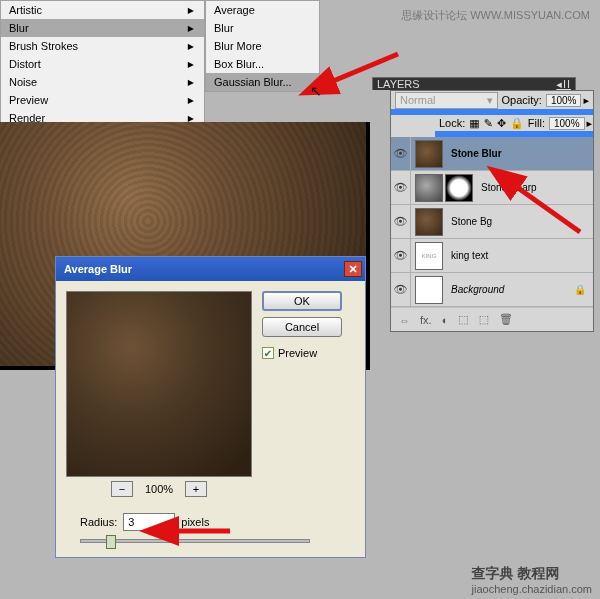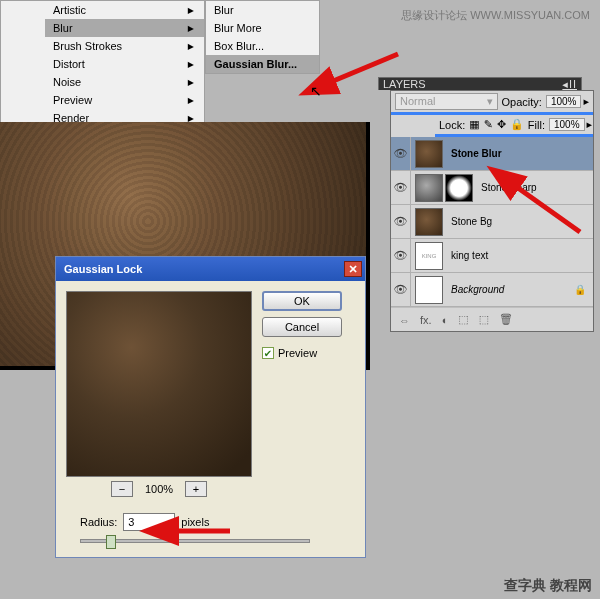--- a/index.html
+++ b/index.html
@@ -1,26 +1,26 @@
 <!DOCTYPE html>
 <html><head>
 <meta charset="utf-8">
 <style>
 * { margin: 0; padding: 0; box-sizing: border-box; font-family: "Tahoma", Arial, sans-serif; font-size: 11px; }
 body { width: 600px; height: 599px; background: #b7b7b7; position: relative; overflow: hidden; }
 
 
 .menu-primary { position: absolute; left: 0; top: 0; width: 205px; background: #f0f0f0; border: 1px solid #a0a0a0; }
-.menu-primary .item { display: flex; justify-content: space-between; align-items: center; padding: 3px 10px 3px 8px; margin-left: 44px; }
+.menu-primary .item { display: flex; justify-content: space-between; align-items: center; padding: 3px 10px 3px 8px; }
 .menu-primary .item.highlight { background: #a9a9a9; color: #000; }
 .menu-primary .arrow { font-size: 8px; }
 
 .menu-secondary { position: absolute; left: 205px; top: 0; width: 115px; background: #f0f0f0; border: 1px solid #a0a0a0; }
 .menu-secondary .item { padding: 3px 10px 3px 8px; }
-.menu-secondary .item.highlight { background: #a9a9a9; font-weight: bold; }
+.menu-secondary .item.highlight { background: #a9a9a9; }
 
 
 .canvas {
   position: absolute; left: 0; top: 122px; width: 370px; height: 248px;
   background: radial-gradient(circle at 35% 30%, #8d6a47 0%, #6b4e33 30%, #4a3522 70%, #2b1f12 100%);
 }
 .canvas::after { content: ""; position: absolute; inset: 0; mix-blend-mode: overlay;
   background: repeating-radial-gradient(circle at 40% 40%, rgba(255,255,255,.05) 0 3px, rgba(0,0,0,.05) 3px 6px); }
 .canvas-border { position: absolute; left: 0; top: 122px; width: 370px; height: 248px; border-right: 4px solid #000; border-bottom: 4px solid #000; pointer-events: none; }
 
@@ -28,24 +28,24 @@
 .wm-top { position: absolute; top: 8px; right: 10px; color: #777; font-size: 11px; }
 .wm-bottom { position: absolute; bottom: 4px; right: 8px; font-family: "Microsoft YaHei", sans-serif; color: #555; font-size: 11px; }
 .wm-bottom .big { font-size: 14px; font-weight: bold; color: #444; }
 
 
 .arrow-red { position: absolute; }
 .arrow-red svg { overflow: visible; }
 
 
 .layers { position: absolute; right: 6px; top: 90px; width: 204px; background: #d6d6d6; border: 1px solid #6b6b6b; }
-.layers-tab { position: absolute; right: 18px; top: 77px; width: 204px; height: 13px; background: #323232; border: 1px solid #6b6b6b; border-bottom: none; display: flex; justify-content: space-between; align-items: center; padding: 0 4px; color: #ddd; font-size: 10px; }
+.layers-tab { position: absolute; right: 24px; top: 77px; width: 204px; height: 13px; background: #323232; border: 1px solid #6b6b6b; border-bottom: none; display: flex; justify-content: space-between; align-items: center; padding: 0 4px; color: #ddd; font-size: 10px; }
 .layers-tab .dots { letter-spacing: 1px; text-decoration: underline; }
 
-.layers-row { display: flex; align-items: center; gap: 4px; padding: 2px 4px; border-bottom: 3px solid #3b82f6; }
+.layers-row { display: flex; align-items: center; gap: 4px; padding: 2px 4px; border-bottom: 6px solid #3b82f6; }
 .layers-row.header { background: #d6d6d6; height: 24px; }
 .layers-row.lockrow { background: #d6d6d6; height: 22px; font-size: 10px; margin-left: 44px; }
 .blend { border: 1px solid #9a9a9a; color: #9a9a9a; background: #e6e6e6; padding: 1px 4px; flex: 1; display: flex; justify-content: space-between; }
 .field-num { display: inline-flex; align-items: center; gap: 2px; }
 .field-num .box { border: 1px solid #9a9a9a; background: #efefef; padding: 0 4px; font-size: 10px; }
 
 .layer { display: flex; align-items: center; height: 34px; border-bottom: 1px solid #b0b0b0; }
 .layer.selected { background: #7f96b3; }
 .eye { width: 20px; height: 100%; display: flex; align-items: center; justify-content: center; border-right: 1px solid #b0b0b0; color: #3a3a3a; }
 .thumbs { display: flex; gap: 2px; padding: 0 4px; }
@@ -113,20 +113,21 @@
       <span>Preview</span>
       <span class="arrow">▶</span>
     </div>
   <div class="item">
       <span>Render</span>
       <span class="arrow">▶</span>
     </div>
 </div>
 
 <div class="menu-secondary">
+  <div class="item">Average</div>
   <div class="item">Blur</div>
   <div class="item">Blur More</div>
   <div class="item">Box Blur...</div>
   <div class="item highlight">Gaussian Blur...</div>
 </div>
 
 <div class="canvas"></div>
 <div class="canvas-border"></div>
 
 <div class="layers-tab">
@@ -202,21 +203,21 @@
     <span>fx.</span>
     <span>◐</span>
     <span>⬚</span>
     <span>⬚</span>
     <span>🗑</span>
   </div>
 </div>
 
 <div class="dialog">
   <div class="dialog-title">
-    <span>Gaussian Lock</span>
+    <span>Average Blur</span>
     <div class="close-x">
         <span>✕</span>
       </div>
   </div>
   <div class="dialog-body">
     <div class="preview-box">
       <div class="preview-img"></div>
       <div class="zoom-controls">
         <div class="zoom-btn">
             <span>−</span>
@@ -281,13 +282,14 @@
       </defs>
       <line x1="65" y1="12" x2="4" y2="12" stroke="#d11" stroke-width="5" marker-end="url(#ah3)"></line>
     </svg>
 </div>
 
 <div style="position:absolute; left:310px; top:83px; font-size:14px; color:#000;">↖</div>
 
 <div class="wm-top">思缘设计论坛  WWW.MISSYUAN.COM</div>
 <div class="wm-bottom">
   <span class="big">查字典  教程网</span><br>
+  <span>jiaocheng.chazidian.com</span>
 </div>
 
 </body></html>

